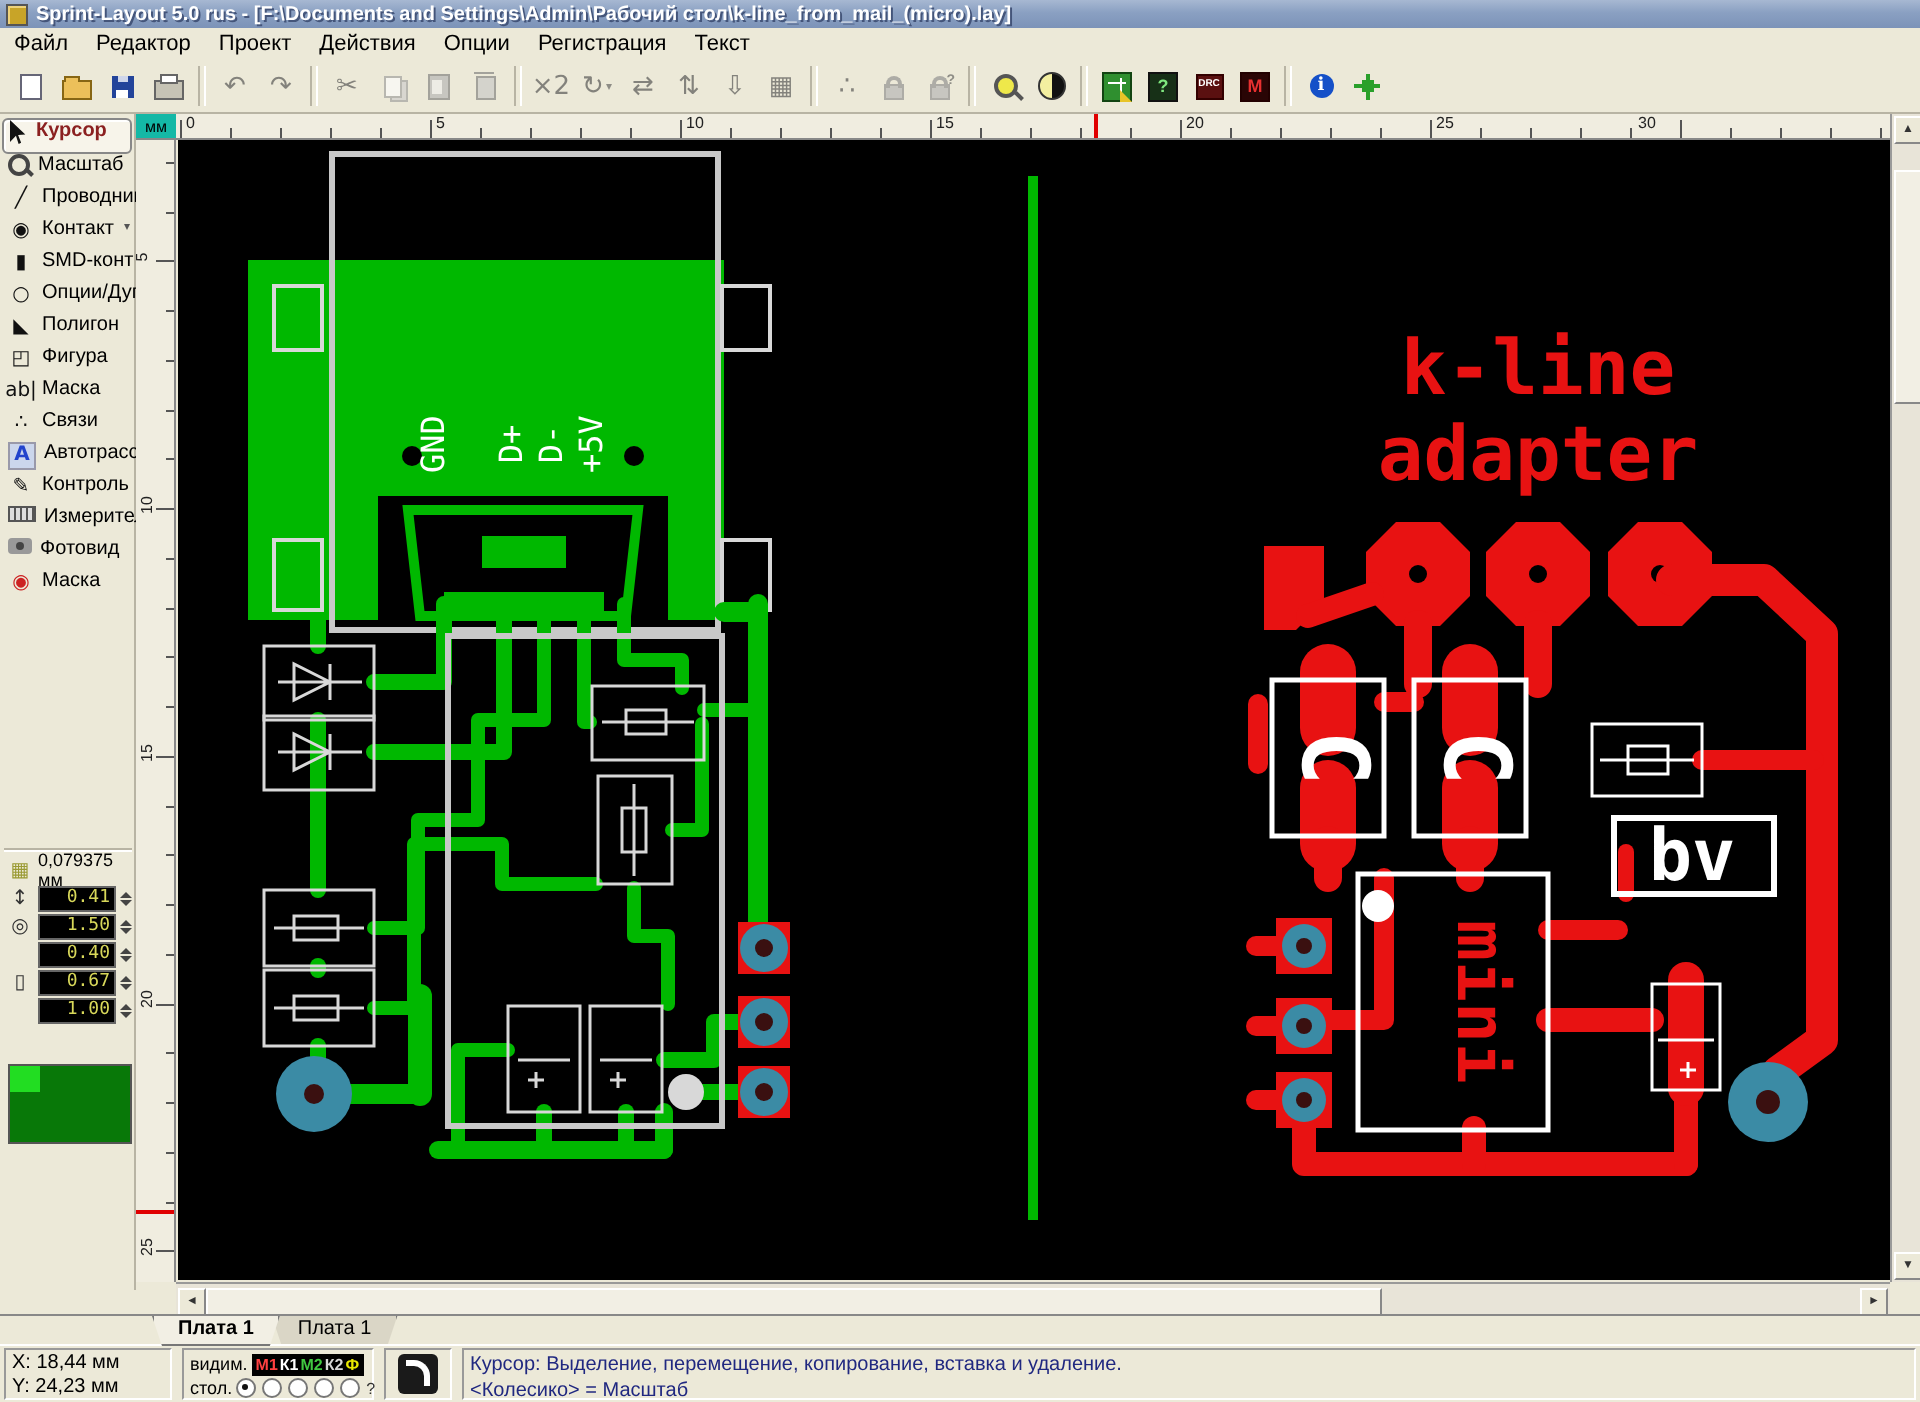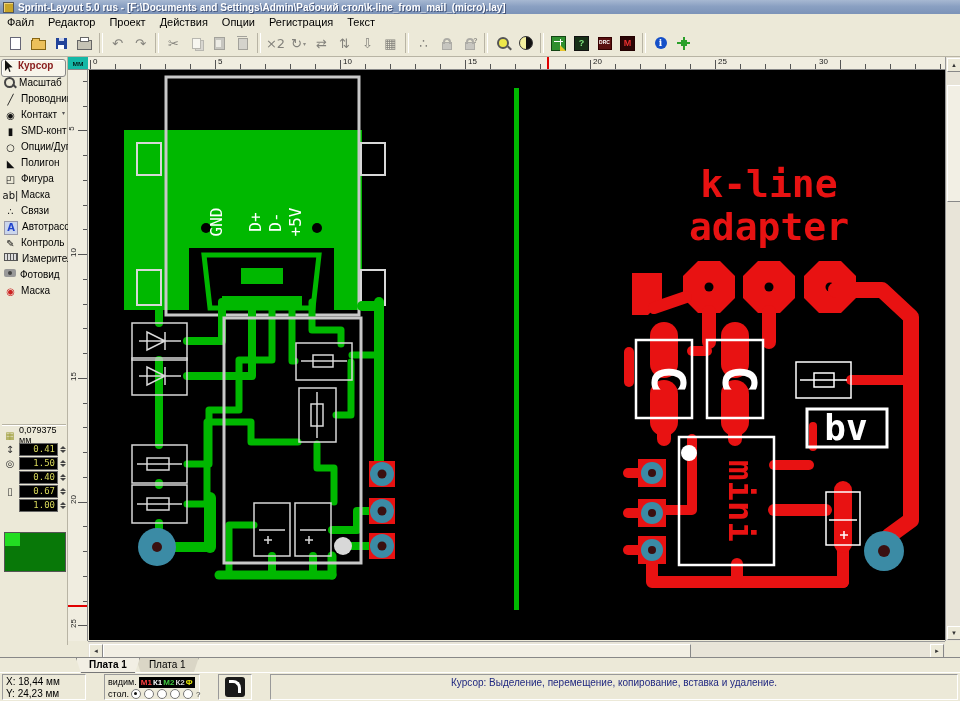--- a/index.html
+++ b/index.html
@@ -104,34 +104,34 @@
   #hscroll{left:88px;top:641px;width:857px;height:16px;border-top:1px solid #999;box-sizing:border-box;}
   .sbtn{position:absolute;background:#ECE9D8;border:1px solid;border-color:#fff #888 #888 #fff;
         display:flex;align-items:center;justify-content:center;font-size:6px;color:#333;}
   .thumb{position:absolute;background:#F2EFE4;border:1px solid;border-color:#fff #888 #888 #fff;}
   
   #tabstrip{left:0;top:657px;width:960px;height:15px;background:#ECE9D8;border-top:1px solid #888;box-sizing:border-box;display:flex;padding-left:76px;}
   .tab{height:14px;line-height:13px;padding:0 12px;font-size:10px;border:1px solid #777;border-top:none;
        clip-path:polygon(0 0,100% 0,calc(100% - 5px) 100%,5px 100%);background:#DAD6C6;margin-right:-4px;}
   .tab.active{background:#F2EFE4;font-weight:bold;z-index:2;}
   
-  #statusbar{left:0;top:672px;width:960px;height:29px;background:#ECE9D8;border-top:1px solid #fff;box-sizing:border-box;display:flex;gap:18px;padding:1px 2px;}
+  #statusbar{left:0;top:672px;width:960px;height:29px;background:#ECE9D8;border-top:1px solid #fff;box-sizing:border-box;display:flex;gap:5px;padding:1px 2px;}
   .panel{border:1px solid;border-color:#999 #fff #fff #999;box-sizing:border-box;padding:1px 3px;}
   #p-xy{width:84px;font-size:10px;line-height:12px;}
   #p-layers{width:96px;font-size:9px;}
   .lrow{display:flex;align-items:center;gap:2px;height:12px;}
   #layerbar{background:#000;display:flex;gap:1px;padding:0 2px;height:11px;align-items:center;}
   #layerbar span{font-weight:bold;font-size:8px;font-family:"Liberation Sans",sans-serif;}
   .radio{width:8px;height:8px;border-radius:50%;border:1px solid #777;background:#fff;position:relative;flex:none;}
   .radio.on:after{content:"";position:absolute;left:2px;top:2px;width:3px;height:3px;border-radius:50%;background:#111;}
   #qmark{font-size:8px;color:#333;margin-left:1px;}
   #p-mode{width:34px;display:flex;align-items:center;justify-content:center;}
   #bendicon{width:20px;height:20px;background:#1a1a1a;border-radius:3px;position:relative;}
   #bendicon:after{content:"";position:absolute;left:4px;top:3px;width:9px;height:10px;border-left:3px solid #fff;border-bottom:3px solid #fff;border-bottom-left-radius:8px;transform:rotate(180deg);}
-  #p-msg{flex:1;font-size:10px;line-height:13px;color:#202880;text-align:center;}
+  #p-msg{flex:1;font-size:10px;line-height:13px;color:#202880;}
 </style>
 </head>
 <body>
 
 <div id="titlebar" class="abs">
   <span id="appicon"></span>
   <span id="titletext">Sprint-Layout 5.0 rus    - [F:\Documents and Settings\Admin\Рабочий стол\k-line_from_mail_(micro).lay]</span>
 </div>
 
 <div id="menubar" class="abs">
@@ -654,14 +654,15 @@
           <span class="radio"></span>
         </span>
       <span id="qmark">?</span>
     </div>
   </div>
   <div id="p-mode" class="panel">
     <div id="bendicon"></div>
   </div>
   <div id="p-msg" class="panel">
     <div>Курсор: Выделение, перемещение, копирование, вставка и удаление.</div>
+    <div>&lt;Колесико&gt; = Масштаб</div>
   </div>
 </div>
 
 </body></html>

